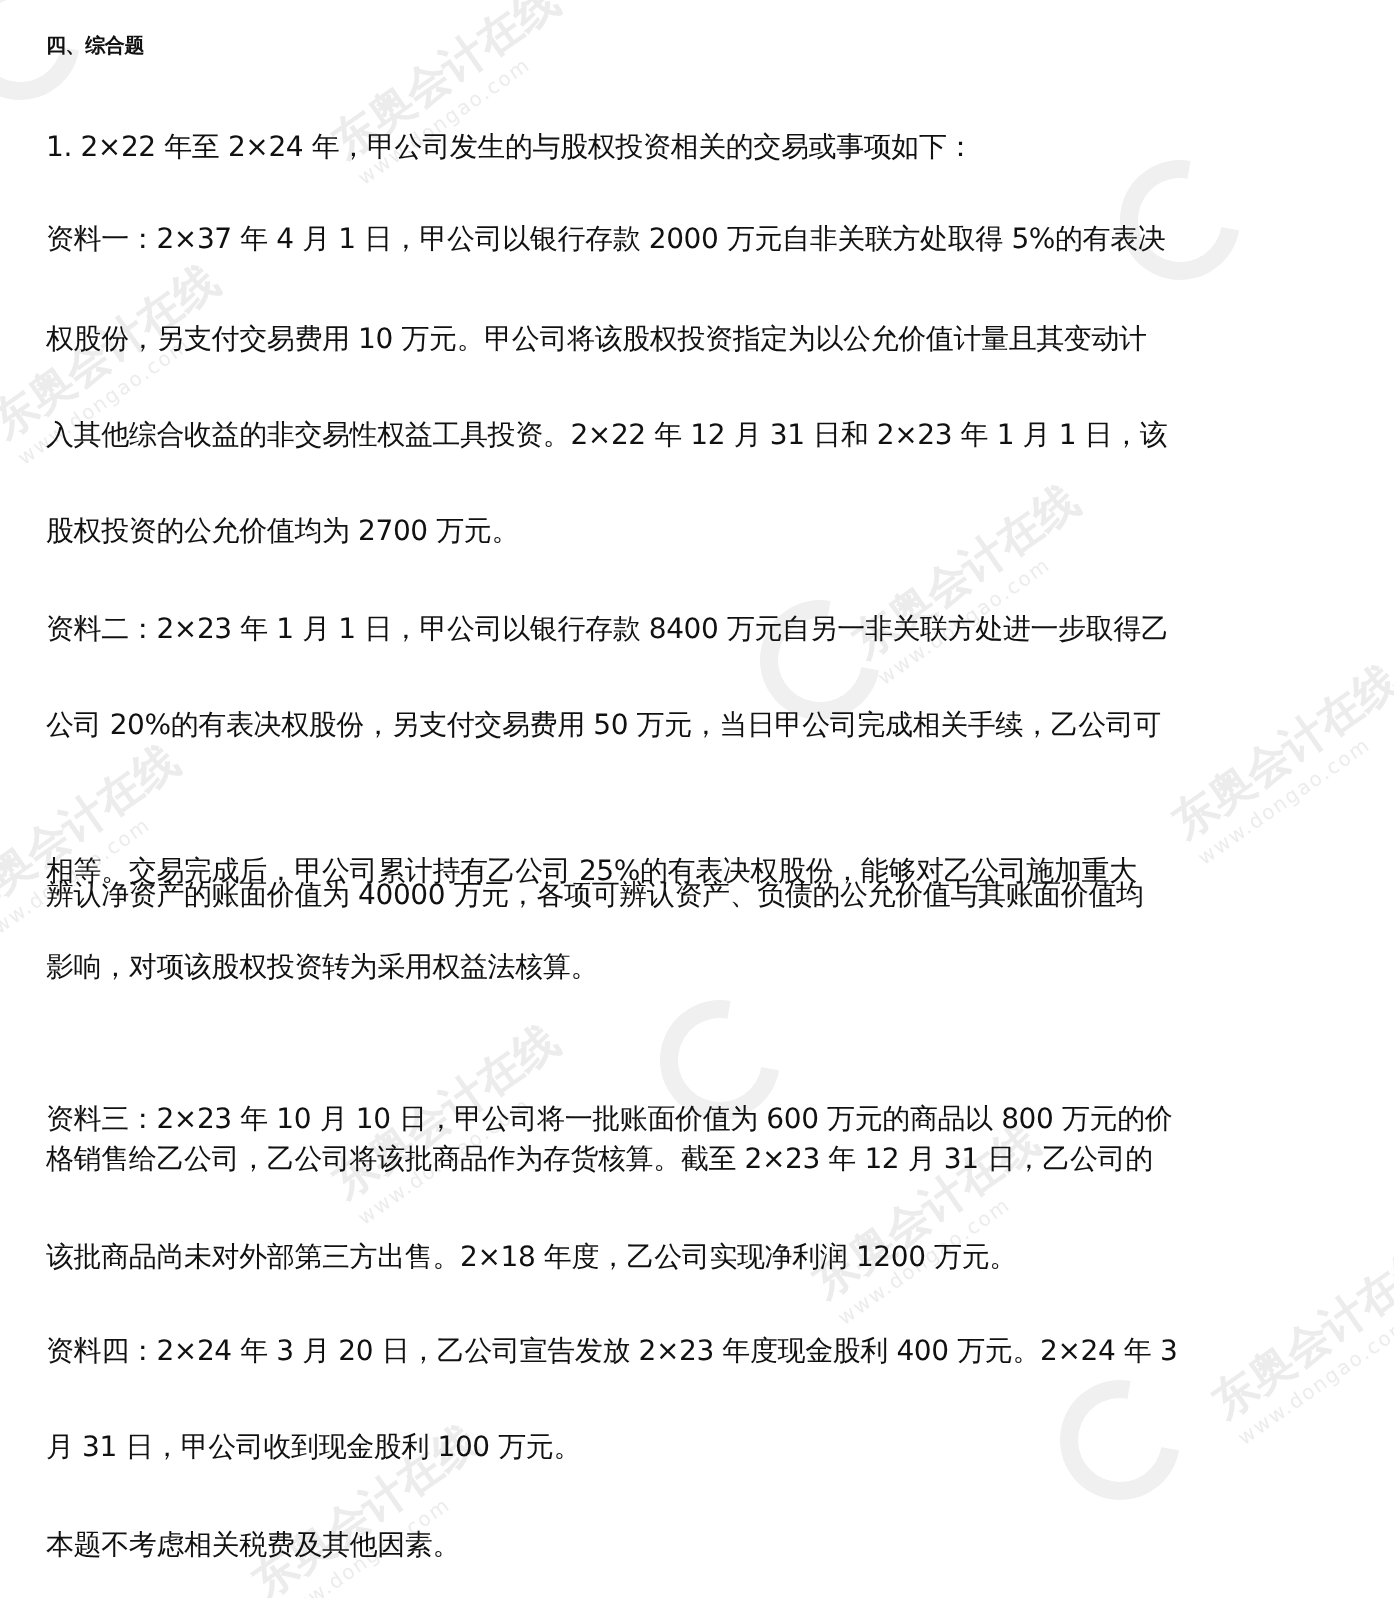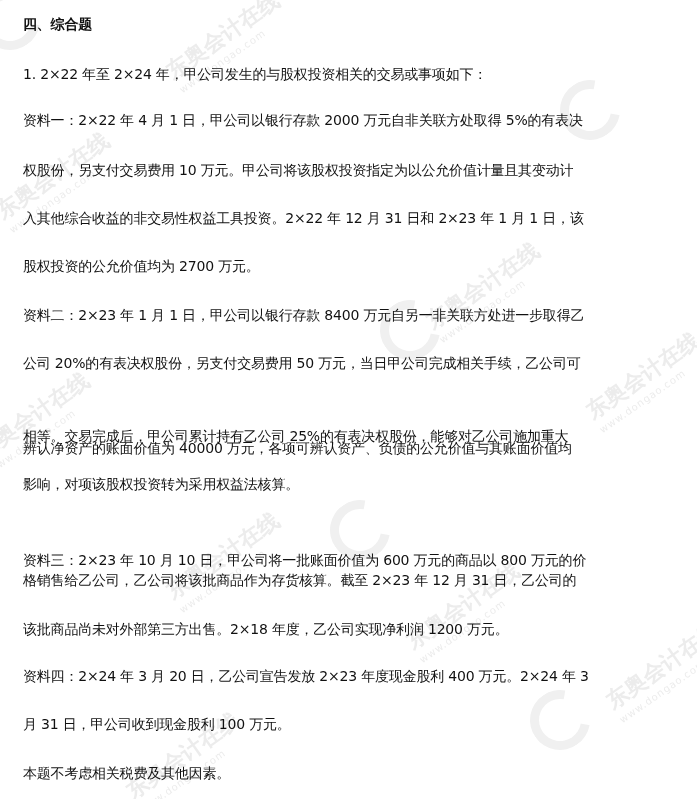--- a/index.html
+++ b/index.html
@@ -52,21 +52,21 @@
   .line {
     position: absolute;
     left: 23px;
     font-size: 14px;
     line-height: 20px;
     white-space: nowrap;
     letter-spacing: -0.2px;
   }
   .heading {
     font-weight: bold;
-    font-size: 14px;
+    font-size: 10px;
   }
 </style>
 </head>
 <body>
 
 <div class="wm-circle" style="left:-20px; top:-10px;"></div>
 <div class="watermark" style="left:160px; top:20px;"><span>东奥会计在线</span><span class="sub">www.dongao.com</span></div>
 <div class="wm-circle" style="left:560px; top:80px;"></div>
 <div class="watermark" style="left:-10px; top:160px;"><span>东奥会计在线</span><span class="sub">www.dongao.com</span></div>
 <div class="watermark" style="left:420px; top:270px;"><span>东奥会计在线</span><span class="sub">www.dongao.com</span></div>
@@ -78,21 +78,21 @@
 <div class="watermark" style="left:400px; top:590px;"><span>东奥会计在线</span><span class="sub">www.dongao.com</span></div>
 <div class="wm-circle" style="left:530px; top:690px;"></div>
 <div class="watermark" style="left:600px; top:650px;"><span>东奥会计在线</span><span class="sub">www.dongao.com</span></div>
 <div class="watermark" style="left:120px; top:740px;"><span>东奥会计在线</span><span class="sub">www.dongao.com</span></div>
 
 <div class="content">
   <div class="line heading" style="top:14px;">四、综合题</div>
 
   <div class="line" style="top:64px;">1. 2×22 年至 2×24 年，甲公司发生的与股权投资相关的交易或事项如下：</div>
 
-  <div class="line" style="top:110px;">资料一：2×22 年 4 月 1 日，甲公司以银行存款 2000 万元自非关联方处取得 5%的有表决</div>
+  <div class="line" style="top:110px;">资料一：2×37 年 4 月 1 日，甲公司以银行存款 2000 万元自非关联方处取得 5%的有表决</div>
   <div class="line" style="top:160px;">权股份，另支付交易费用 10 万元。甲公司将该股权投资指定为以公允价值计量且其变动计</div>
   <div class="line" style="top:208px;">入其他综合收益的非交易性权益工具投资。2×22 年 12 月 31 日和 2×23 年 1 月 1 日，该</div>
   <div class="line" style="top:256px;">股权投资的公允价值均为 2700 万元。</div>
 
   <div class="line" style="top:305px;">资料二：2×23 年 1 月 1 日，甲公司以银行存款 8400 万元自另一非关联方处进一步取得乙</div>
   <div class="line" style="top:353px;">公司 20%的有表决权股份，另支付交易费用 50 万元，当日甲公司完成相关手续，乙公司可</div>
   <div class="line" style="top:394px;margin-top:44px;">辨认净资产的账面价值为 40000 万元，各项可辨认资产、负债的公允价值与其账面价值均</div>
   <div class="line" style="top:426px;">相等。交易完成后，甲公司累计持有乙公司 25%的有表决权股份，能够对乙公司施加重大</div>
   <div class="line" style="top:474px;">影响，对项该股权投资转为采用权益法核算。</div>
 

